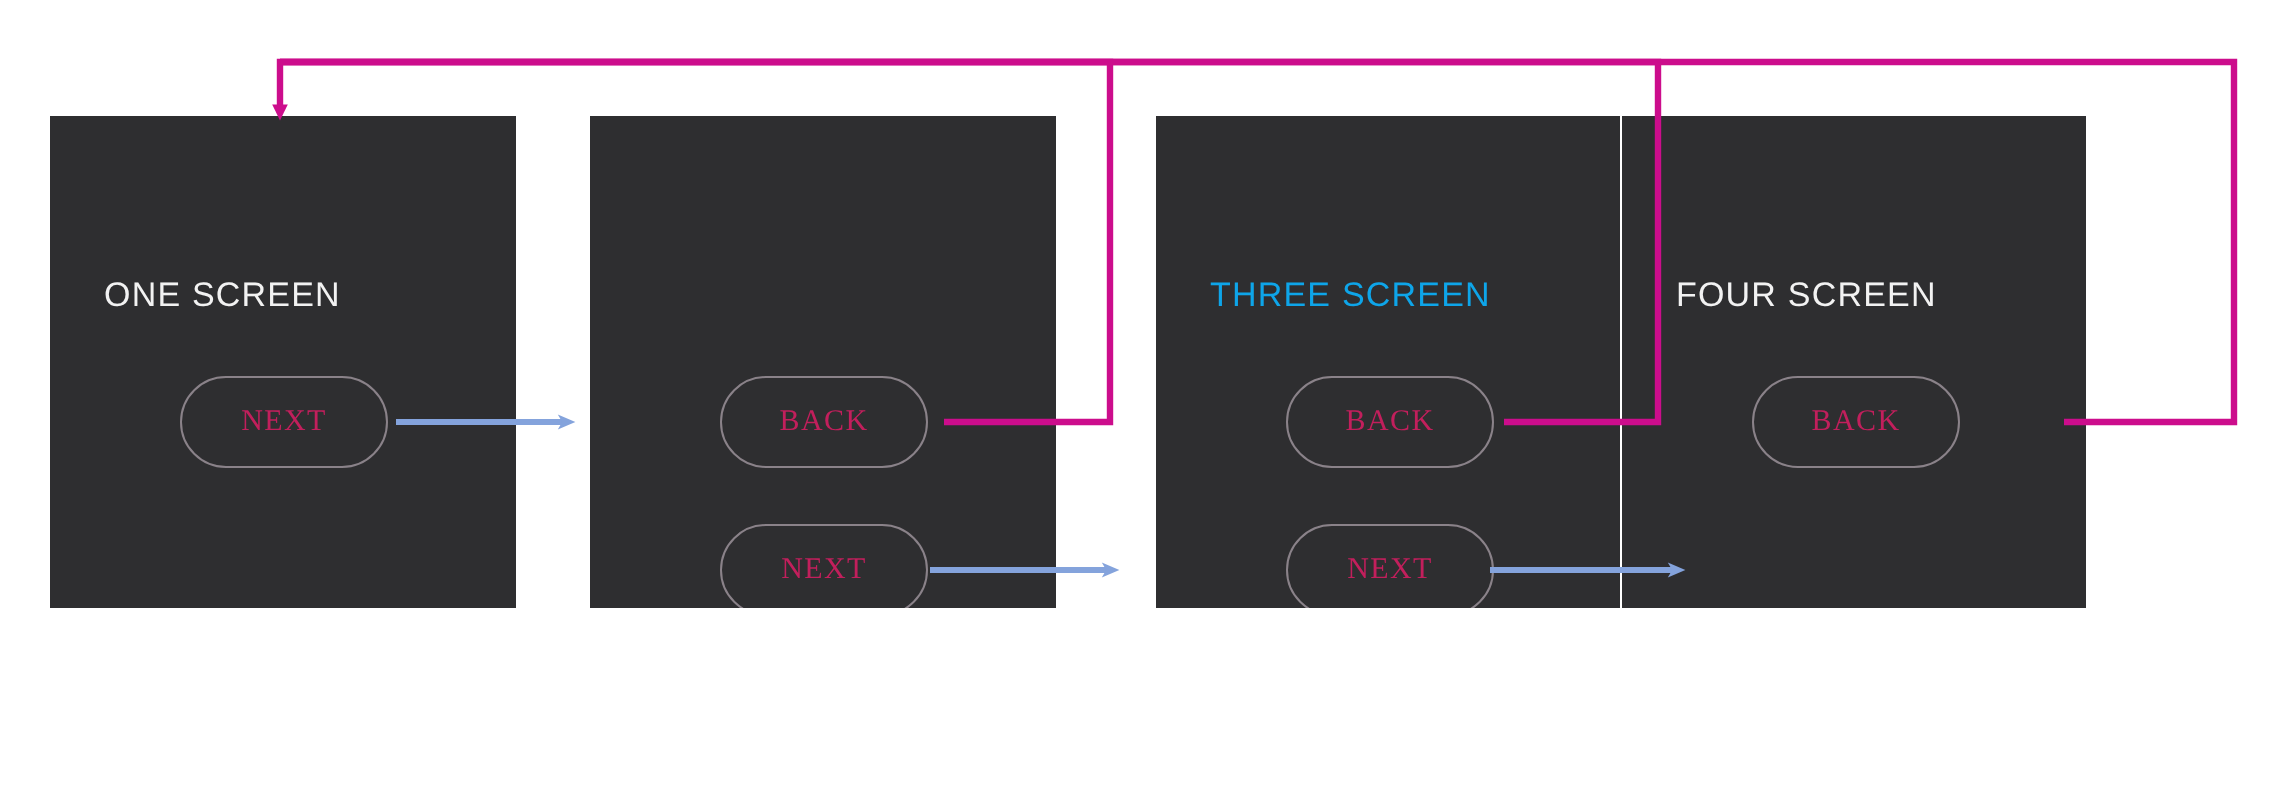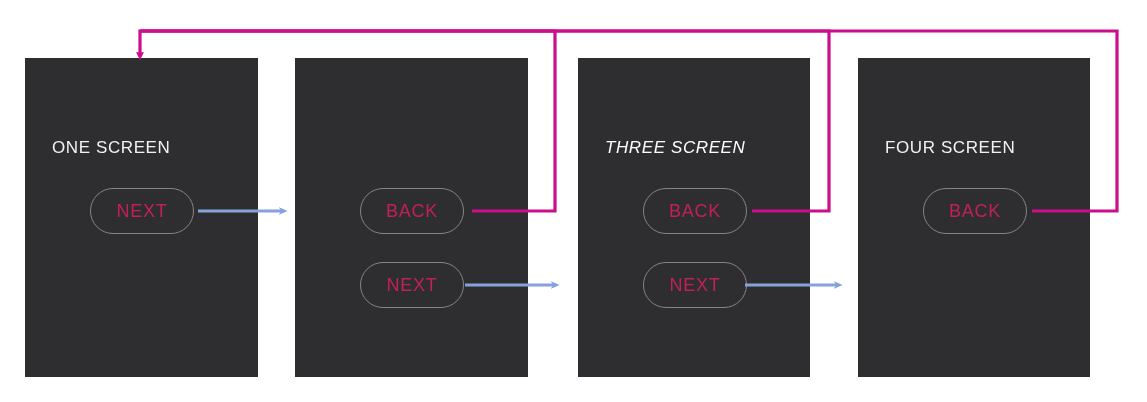--- a/index.html
+++ b/index.html
@@ -3,21 +3,21 @@
 <meta charset="utf-8">
 <style>
   html, body {
     margin: 0;
     padding: 0;
     background: #ffffff;
   }
   #canvas {
     position: relative;
     width: 1147px;
-    height: 402px;
+    height: 304px;
     background: #ffffff;
     overflow: hidden;
     font-family: "Liberation Sans", sans-serif;
   }
   .screen-card {
     position: absolute;
     background: #2e2e30;
     box-sizing: border-box;
   }
   .screen-title {
@@ -34,23 +34,23 @@
     left: 52px;
   }
   .pill-button {
     position: absolute;
     width: 104px;
     height: 46px;
     border: 1.4px solid #8a8289;
     border-radius: 30px;
     background: transparent;
     color: #c21f5c;
-    font-size: 18px;
+    font-size: 15px;
     letter-spacing: 0.7px;
-    font-family: Liberation Sans, sans-serif;
+    font-family: Liberation Serif, serif;
     display: flex;
     align-items: center;
     justify-content: center;
     padding: 0;
     cursor: pointer;
   }
   .btn-row-1 { top: 188px; }
   .btn-row-2 { top: 262px; }
   #wires {
     position: absolute;
@@ -70,26 +70,26 @@
     <div class="screen-title" style="left: 27px; top: 80px; color: rgb(242, 242, 242);">ONE SCREEN</div>
     <button class="pill-button btn-row-1" style="left: 65px; color: rgb(194, 31, 92); border-color: rgb(138, 130, 137); top: 130px;">NEXT</button>
   </div>
 
   <div class="screen-card" id="card-1" style="left: 295px; top: 58px; width: 233px; height: 319px; background: rgb(46, 46, 48);">
     <button class="pill-button btn-row-1" style="left: 65px; color: rgb(194, 31, 92); border-color: rgb(138, 130, 137); top: 130px;">BACK</button>
     <button class="pill-button btn-row-2" style="left: 65px; color: rgb(194, 31, 92); border-color: rgb(138, 130, 137); top: 204px;">NEXT</button>
   </div>
 
   <div class="screen-card" id="card-2" style="left: 578px; top: 58px; width: 232px; height: 319px; background: rgb(46, 46, 48);">
-    <div class="screen-title" style="left: 27px; top: 80px; color: #ffffff; font-style: italic;">THREE SCREEN</div>
+    <div class="screen-title" style="left: 27px; top: 80px; color: #0ea5e9;">THREE SCREEN</div>
     <button class="pill-button btn-row-1" style="left: 65px; color: rgb(194, 31, 92); border-color: rgb(138, 130, 137); top: 130px;">BACK</button>
     <button class="pill-button btn-row-2" style="left: 65px; color: rgb(194, 31, 92); border-color: rgb(138, 130, 137); top: 204px;">NEXT</button>
   </div>
 
-  <div class="screen-card" id="card-3" style="left: 858px; top: 58px; width: 232px; height: 319px; background: rgb(46, 46, 48);">
+  <div class="screen-card" id="card-3" style="left: 811px; top: 58px; width: 232px; height: 319px; background: rgb(46, 46, 48);">
     <div class="screen-title" style="left: 27px; top: 80px; color: rgb(242, 242, 242);">FOUR SCREEN</div>
     <button class="pill-button btn-row-1" style="left: 65px; color: rgb(194, 31, 92); border-color: rgb(138, 130, 137); top: 130px;">BACK</button>
   </div>
 
   <svg id="wires" viewBox="0 0 1147 402">
     <defs>
       <marker id="arrow-back" markerWidth="9" markerHeight="9" refX="4.2" refY="4.5" orient="auto" markerUnits="userSpaceOnUse">
         <path d="M 0.4 0.6 L 8.4 4.5 L 0.4 8.4 z" fill="#cc0d8c"></path>
       </marker>
       <marker id="arrow-next" markerWidth="10" markerHeight="9" refX="4.5" refY="4.5" orient="auto" markerUnits="userSpaceOnUse">

